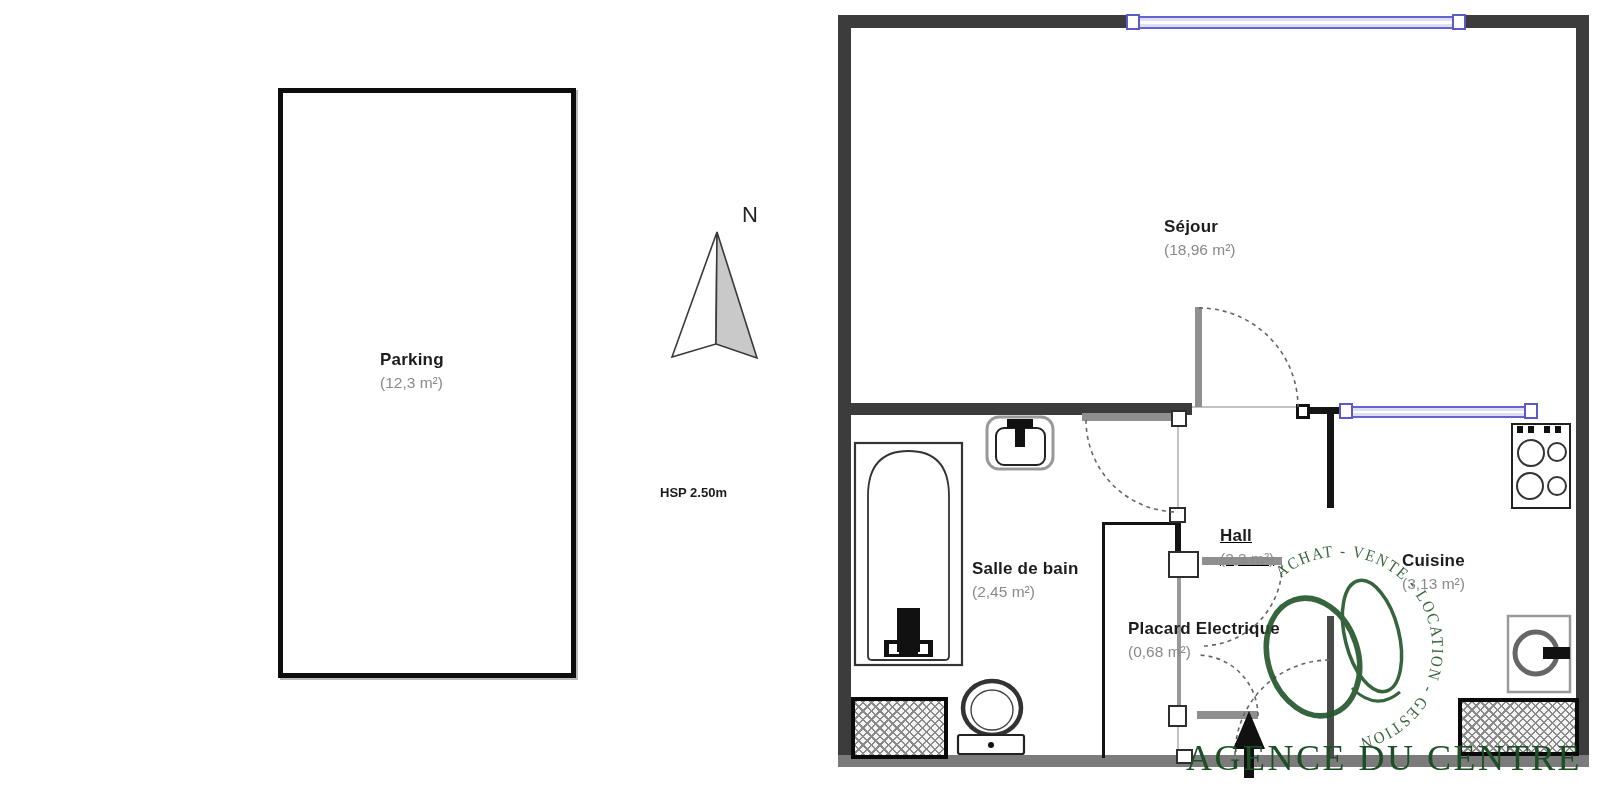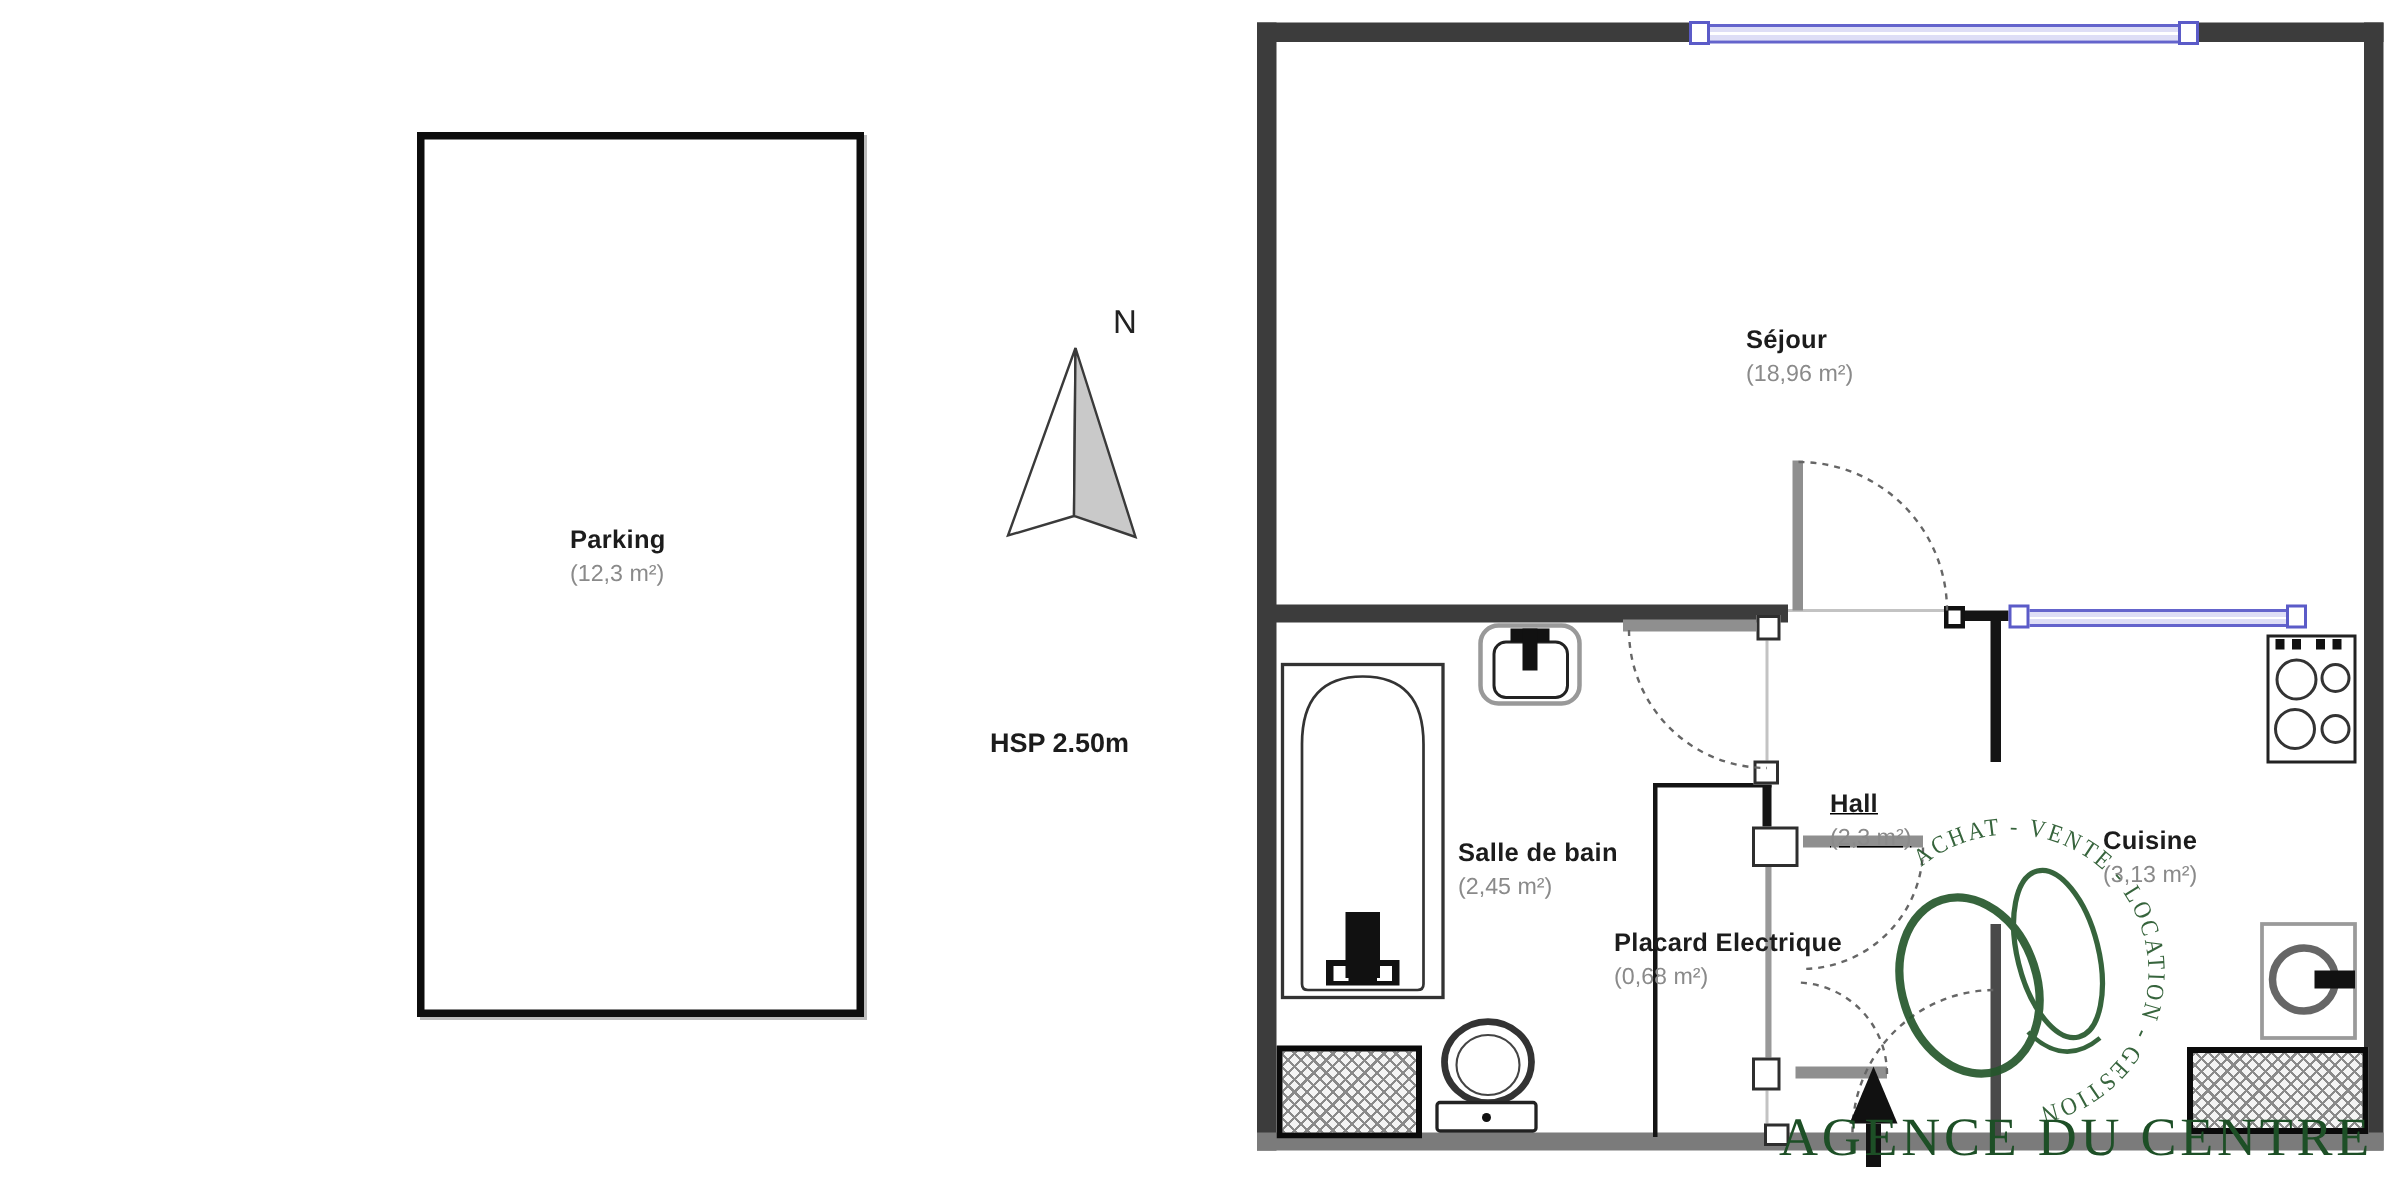--- a/index.html
+++ b/index.html
@@ -22,21 +22,21 @@
          background:
            repeating-linear-gradient(45deg,#8a8a8a 0 1.5px,rgba(0,0,0,0) 1.5px 6px),
            repeating-linear-gradient(135deg,#8a8a8a 0 1.5px,rgba(0,0,0,0) 1.5px 6px),
            #f4f4f4;}
   #parking-rect{position:absolute;left:278px;top:88px;width:298px;height:590px;
                 border:5px solid #0d0d0d;background:#fff;box-shadow:2px 2px 0 #bbb;}
   .rlabel{position:absolute;z-index:3;white-space:nowrap;}
   .rname{font-size:17px;font-weight:bold;color:#1c1c1c;letter-spacing:.2px;}
   .rarea{font-size:15.5px;color:#8a8a8a;margin-top:4px;}
   #north-label{position:absolute;left:742px;top:202px;font-size:22px;color:#222;z-index:3;}
-  #hsp-label{position:absolute;left:660px;top:485px;font-size:18px;font-weight:bold;color:#1c1c1c;z-index:3;}
+  #hsp-label{position:absolute;left:660px;top:485px;font-size:13px;font-weight:bold;color:#1c1c1c;z-index:3;}
   #agency-name{position:absolute;left:1186px;top:737px;z-index:6;white-space:nowrap;
                font-family:"Liberation Serif",serif;font-size:36px;color:#1d4f26;
                letter-spacing:2.5px;}
   svg.layer{position:absolute;left:0;top:0;pointer-events:none;}
   #fixtures{z-index:2;}
   #watermark{z-index:5;}
 </style>
 </head>
 <body>
 
@@ -160,21 +160,21 @@
     <div class="rarea">(18,96 m²)</div>
   </div>
   <div class="rlabel" style="left:972px;top:559px;">
     <div class="rname">Salle de bain</div>
     <div class="rarea">(2,45 m²)</div>
   </div>
   <div class="rlabel" style="left:1220px;top:526px;text-decoration:underline;">
     <div class="rname">Hall</div>
     <div class="rarea">(2,3 m²)</div>
   </div>
-  <div class="rlabel" style="left:1076px;top:619px;">
+  <div class="rlabel" style="left:1128px;top:619px;">
     <div class="rname">Placard Electrique</div>
     <div class="rarea">(0,68 m²)</div>
   </div>
   <div class="rlabel" style="left:1402px;top:551px;">
     <div class="rname">Cuisine</div>
     <div class="rarea">(3,13 m²)</div>
   </div>
 
   <svg id="watermark" class="layer" width="1600" height="794" viewBox="0 0 1600 794">
     <defs>

